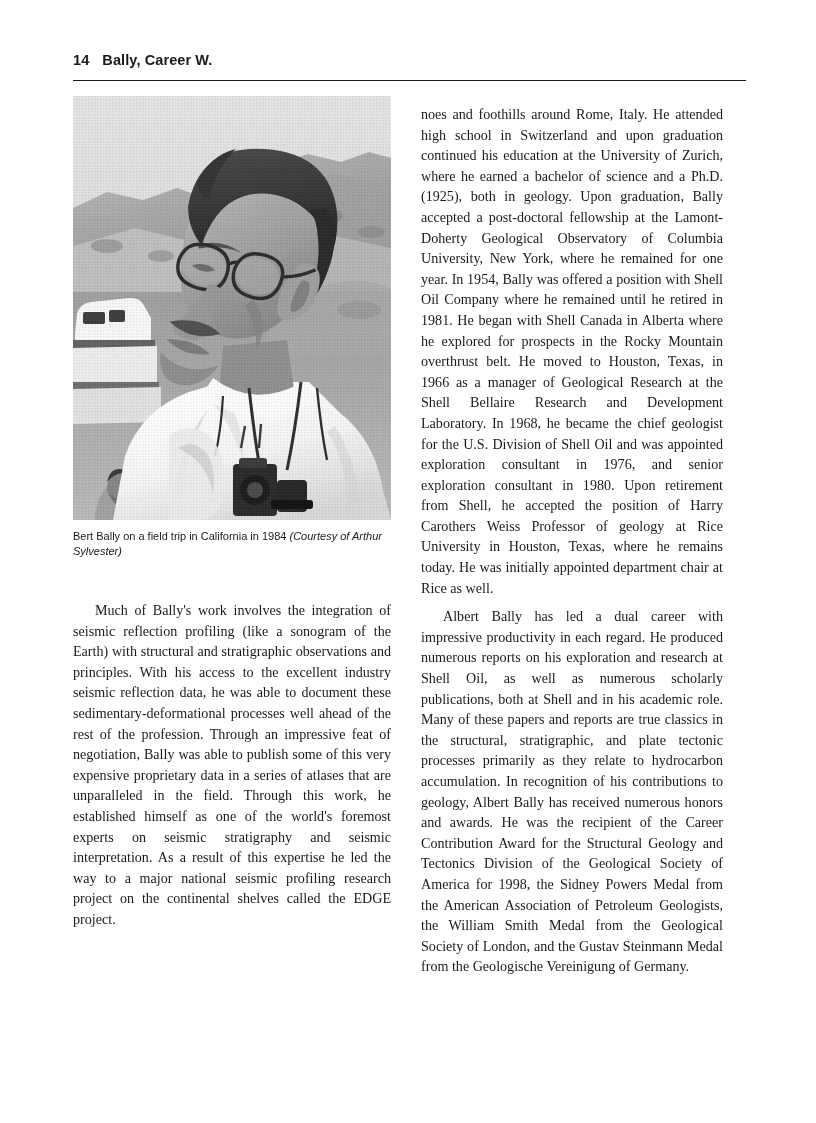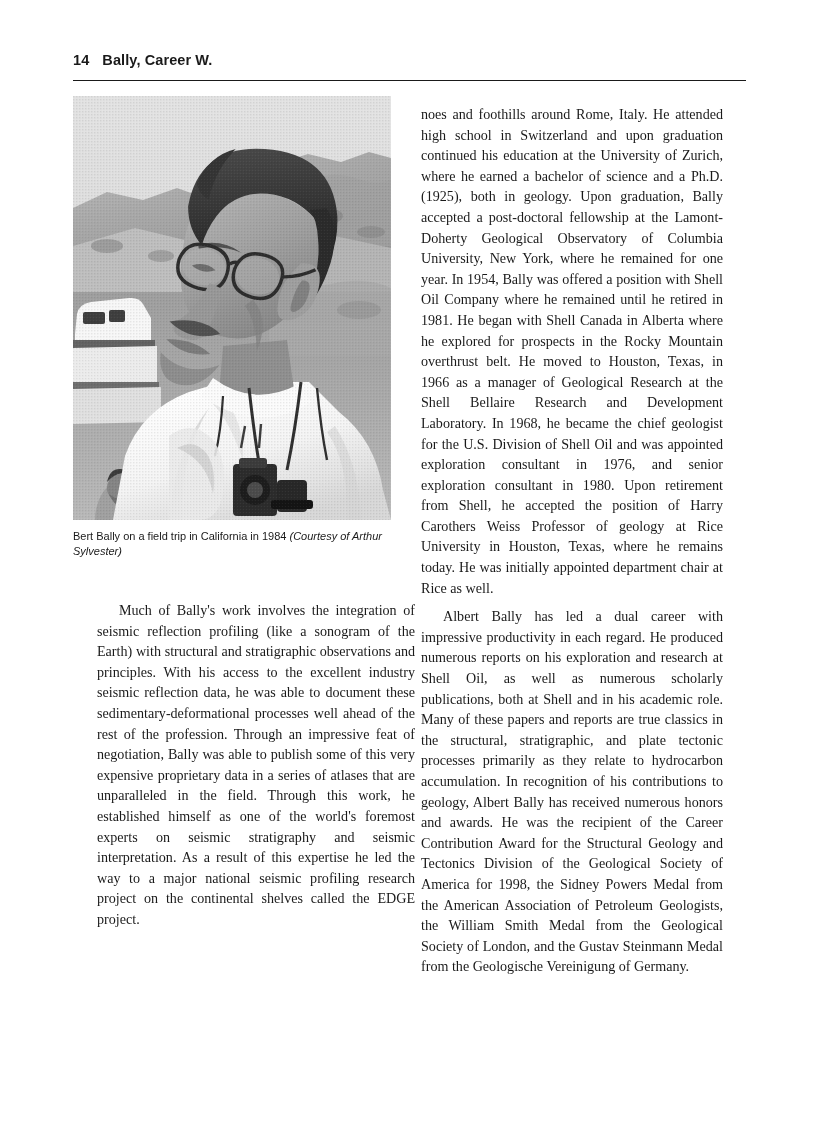--- a/index.html
+++ b/index.html
@@ -104,21 +104,20 @@
   }
 
   .figure-text-block {
     position: absolute;
     left: 73px;
     top: 600px;
     width: 318px;
     font-size: 14.1px;
     line-height: 20.6px;
     text-align: justify;
-    margin-left: 24px;
   }
   .figure-text-block p { margin: 0; }
   .figure-text-block p.indent { text-indent: 22px; }
 </style>
 </head>
 <body>
 
 <div class="page">
 
   <div class="header">

